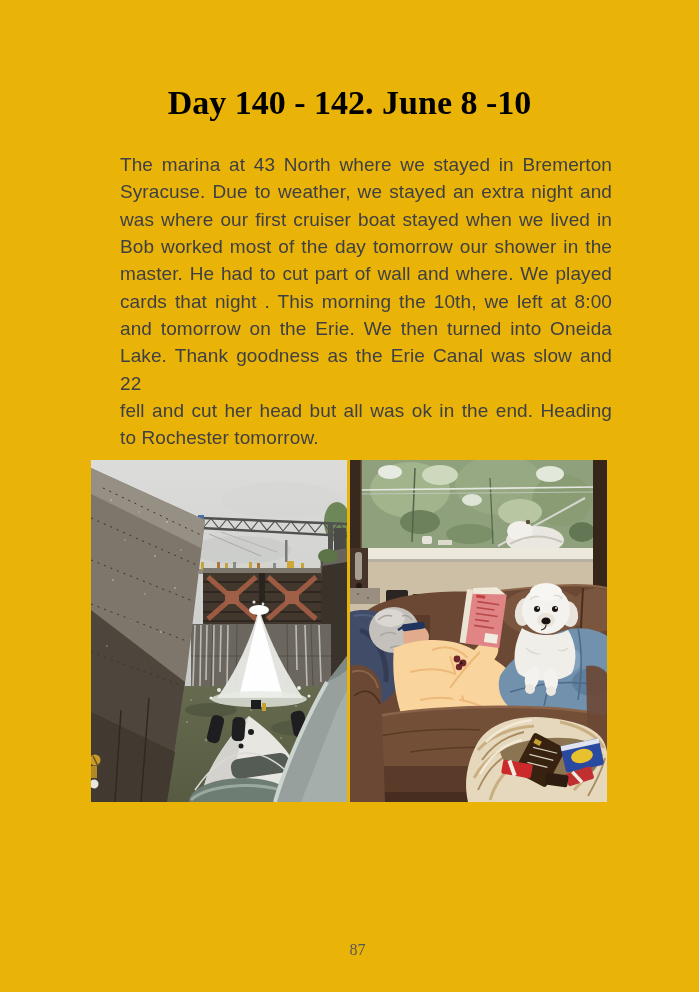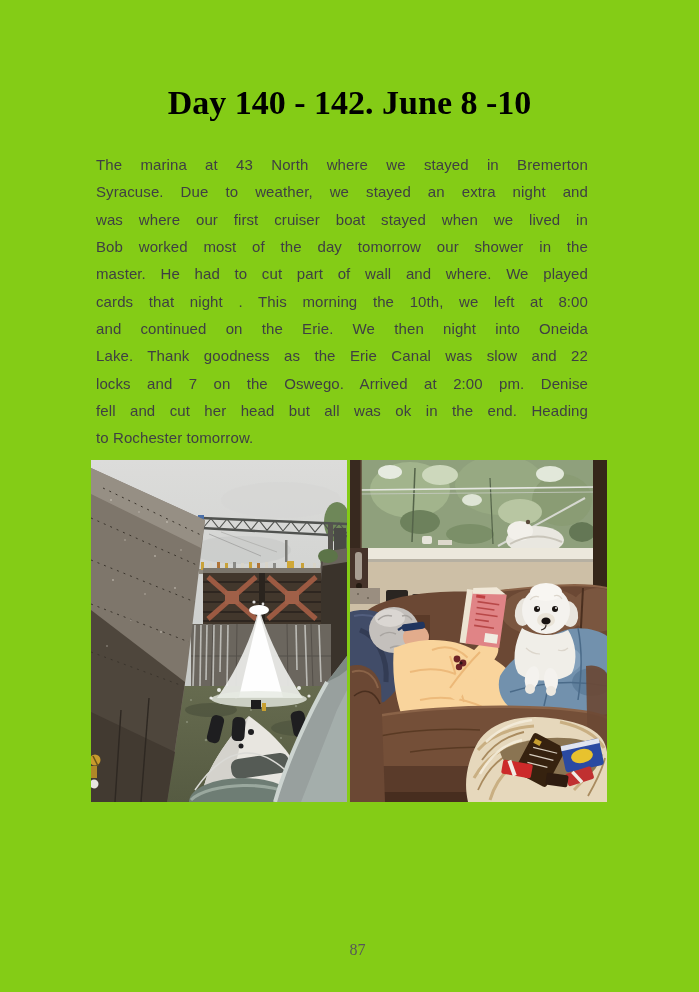--- a/index.html
+++ b/index.html
@@ -1,35 +1,35 @@
 <!DOCTYPE html>
 <html><head>
 <meta charset="utf-8">
 <style>
   html,body{margin:0;padding:0;background:#ffffff;}
   .page{
     position:relative;
     width:699px;height:992px;
-    background:#84cc16;
+    background:#eab308;
     overflow:hidden;
     font-family:"Liberation Sans",sans-serif;
   }
   .title{
     position:absolute;top:84px;left:0;width:699px;
     text-align:center;
     font-family:"Liberation Serif",serif;
     font-weight:bold;
     font-size:34px;
     color:#000000;
     margin:0;
     letter-spacing:0px;
   }
   .body-text{
-    position:absolute;top:151px;left:96px;width:492px;
-    font-size:15px;
+    position:absolute;top:151px;left:120px;width:492px;
+    font-size:19px;
     line-height:27.35px;
     color:#3f4043;
     letter-spacing:0.1px;
   }
   .para-line{
     text-align:justify;
     text-align-last:justify;
     white-space:normal;
   }
   .para-line:last-child{
@@ -55,23 +55,22 @@
 
   <h1 class="title">Day 140 - 142. June 8 -10</h1>
 
   <div class="body-text">
     <div class="para-line">The marina at 43 North where we stayed in Bremerton</div>
     <div class="para-line">Syracuse.  Due to weather, we stayed an extra night  and</div>
     <div class="para-line">was where our first cruiser boat stayed when we lived in</div>
     <div class="para-line">Bob worked most of the day tomorrow our shower in the</div>
     <div class="para-line">master.  He had to cut part of wall and where.  We played</div>
     <div class="para-line">cards that night .  This morning the 10th, we left at 8:00</div>
-    <div class="para-line">and continued on the Erie.  We then night into Oneida</div>
+    <div class="para-line">and tomorrow on the Erie.  We then turned into Oneida</div>
     <div class="para-line">Lake.  Thank goodness as the Erie Canal was slow and 22</div>
-    <div class="para-line">locks and 7 on the Oswego.   Arrived  at 2:00 pm. Denise</div>
     <div class="para-line">fell and cut her head but all was ok in the end.  Heading</div>
     <div class="para-line">to Rochester tomorrow.</div>
   </div>
 
   <div class="photos">
 
     <svg class="photo" width="256" height="342" viewBox="0 0 256 342">
       <defs>
         <linearGradient id="sky" x1="0" y1="0" x2="0" y2="1">
           <stop offset="0" stop-color="#dcdcda"></stop>

